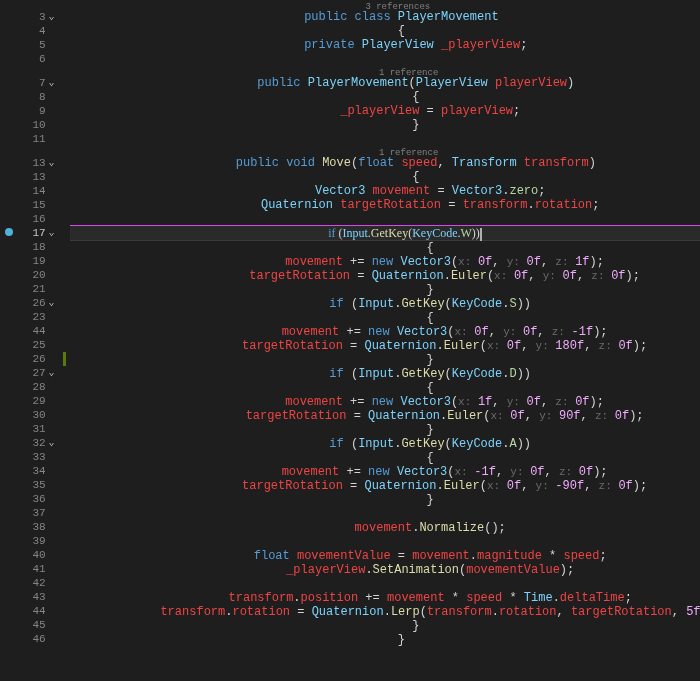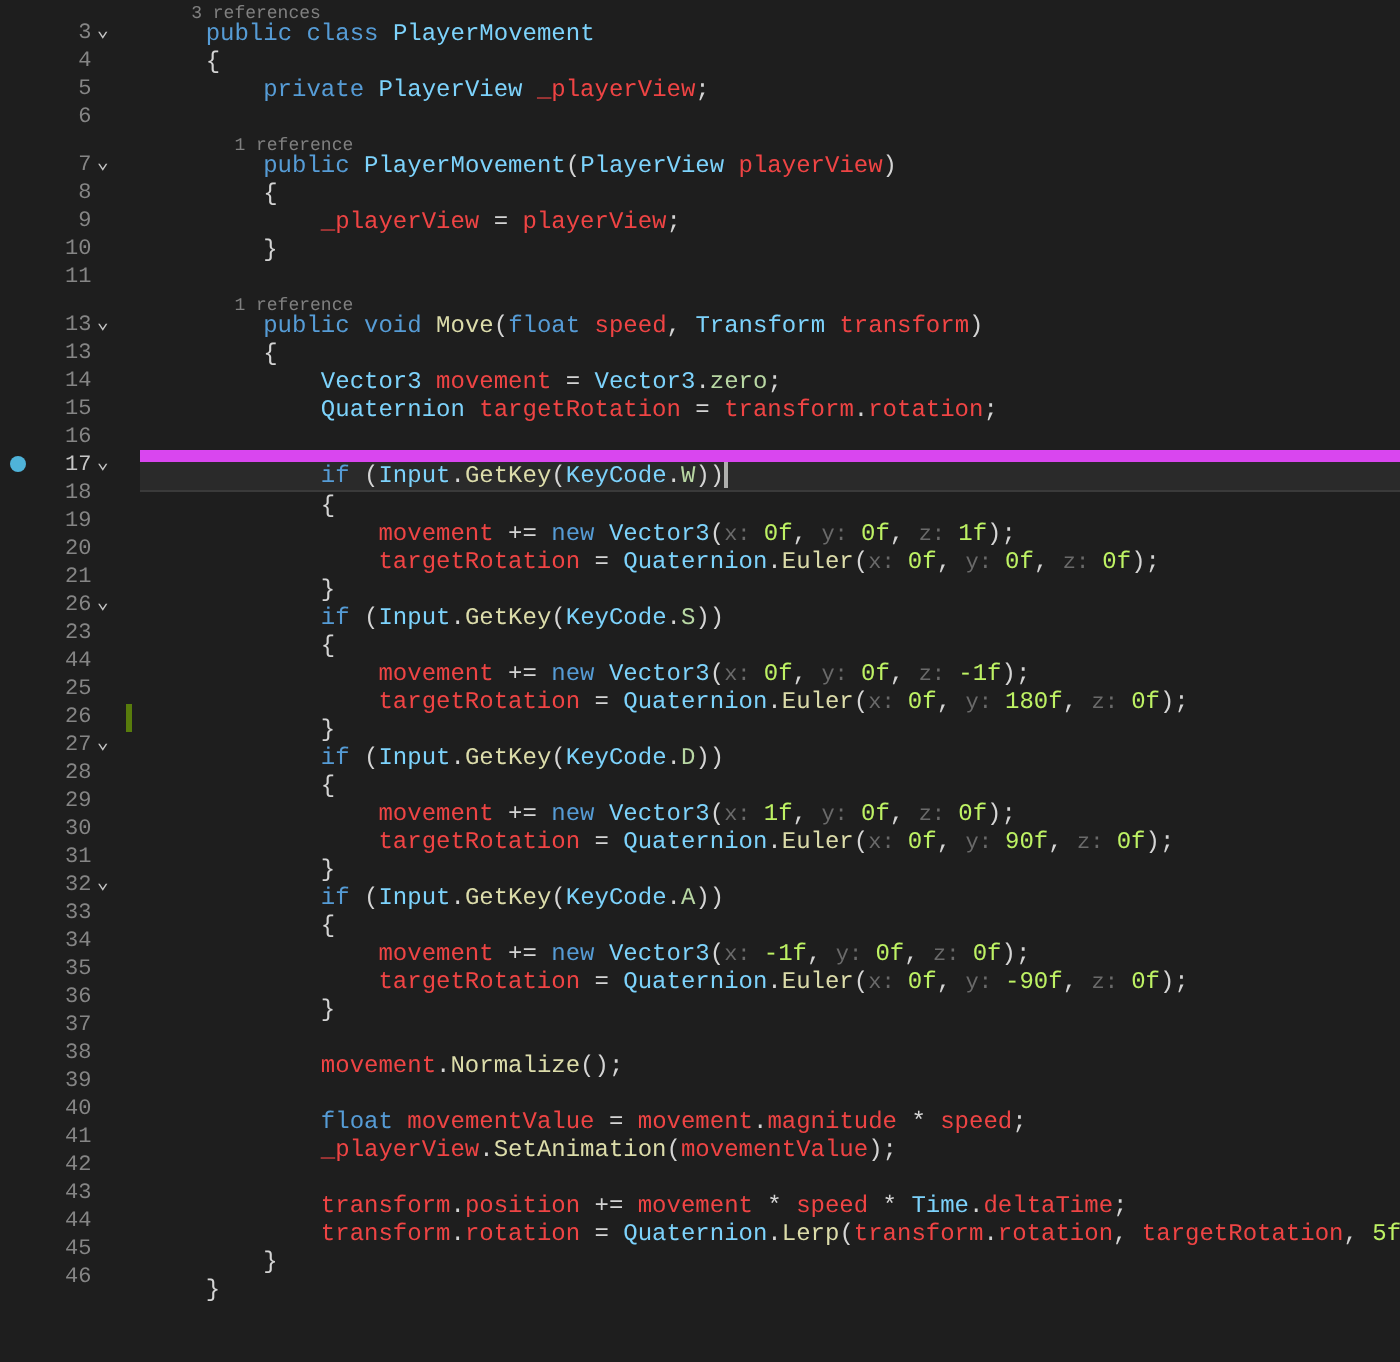--- a/index.html
+++ b/index.html
@@ -63,47 +63,49 @@
   .changebar.on { opacity: 1; }
   .code-area {
     flex: 1;
     overflow: hidden;
     position: relative;
   }
   .line {
     height: 14px;
     white-space: pre;
     padding-left: 4px;
+    text-align: center;
   }
   .line.refs {
     height: 10px;
     color: #808080;
     font-size: 9px;
   }
   .line.highlighted {
     background: #2a2a2a;
-    border-top: 6px solid #d946ef;
+    border-top: 1px solid #d946ef;
     border-bottom: 1px solid #3a3a3a;
     height: 14px;
     box-sizing: content-box;
     margin-top: -1px;
+    font-family: Liberation Serif, serif;
   }
   .cursor-box {
     border: 1px solid #aeafad;
     display: inline-block;
     width: 1px;
     height: 13px;
     vertical-align: middle;
   }
   
   .kw { color: #569cd6; }          
   .type { color: #7dd3fc; }        
   .ident { color: #ef4444; }       
   .method { color: #dcdcaa; }      
-  .num { color: #bef264; }
+  .num { color: #f0abfc; }
   .op { color: #d4d4d4; }
   .punct { color: #d4d4d4; }
   .hint { color: #6a6a6a; font-size: 11px; }
   .const { color: #b8d7a3; }
 </style>
 </head>
 <body>
 
 <div class="editor">
   <div class="gutter" id="gutter">

